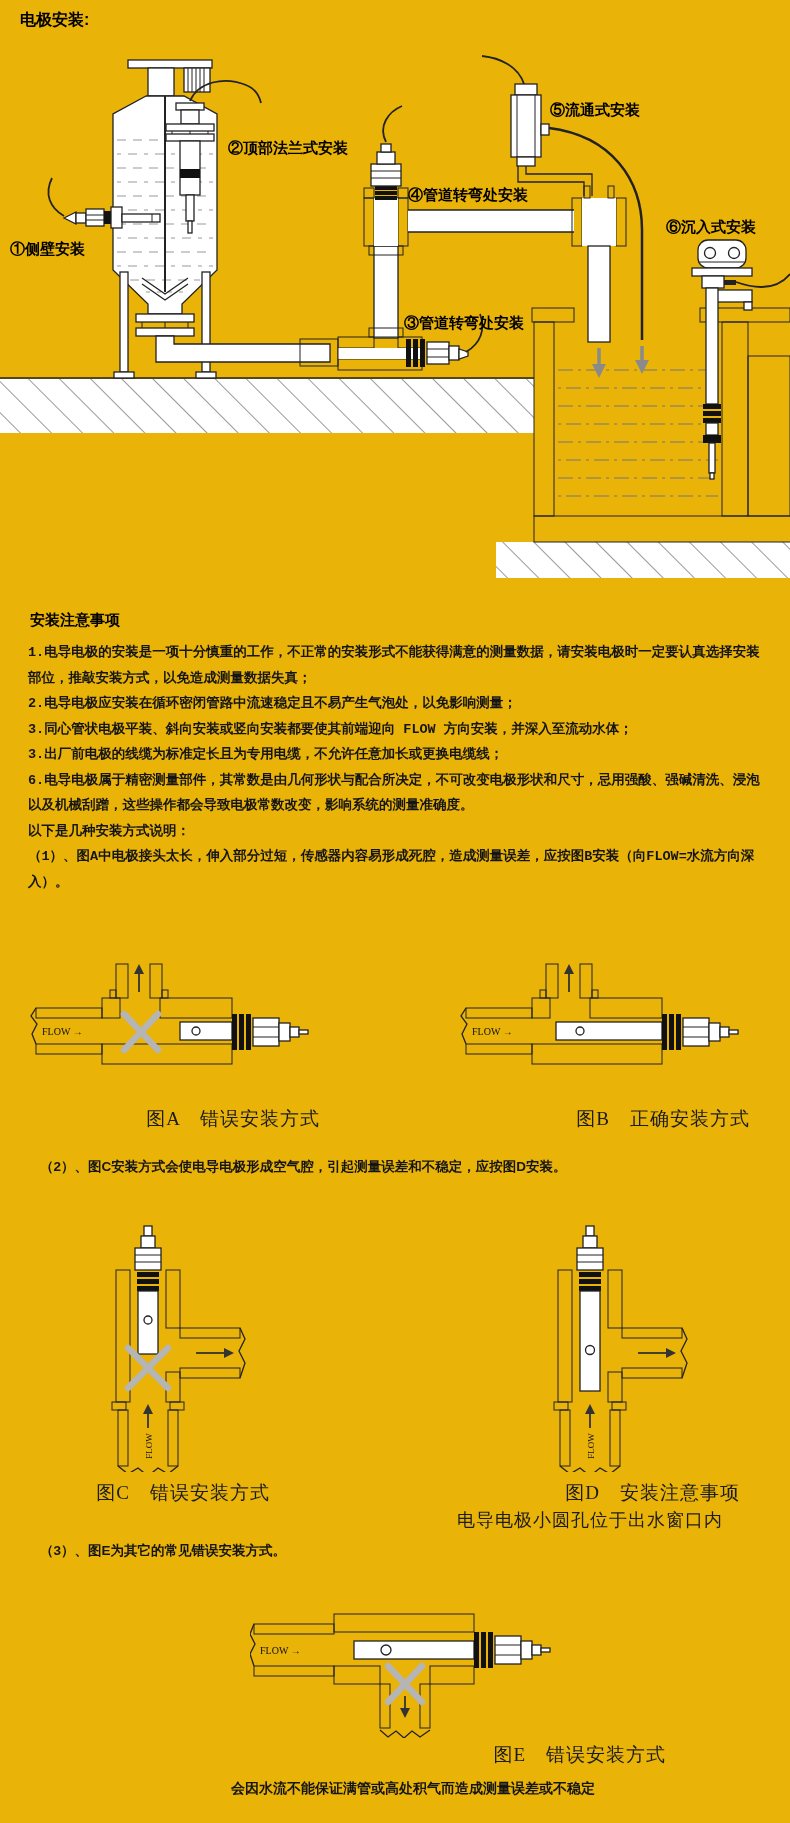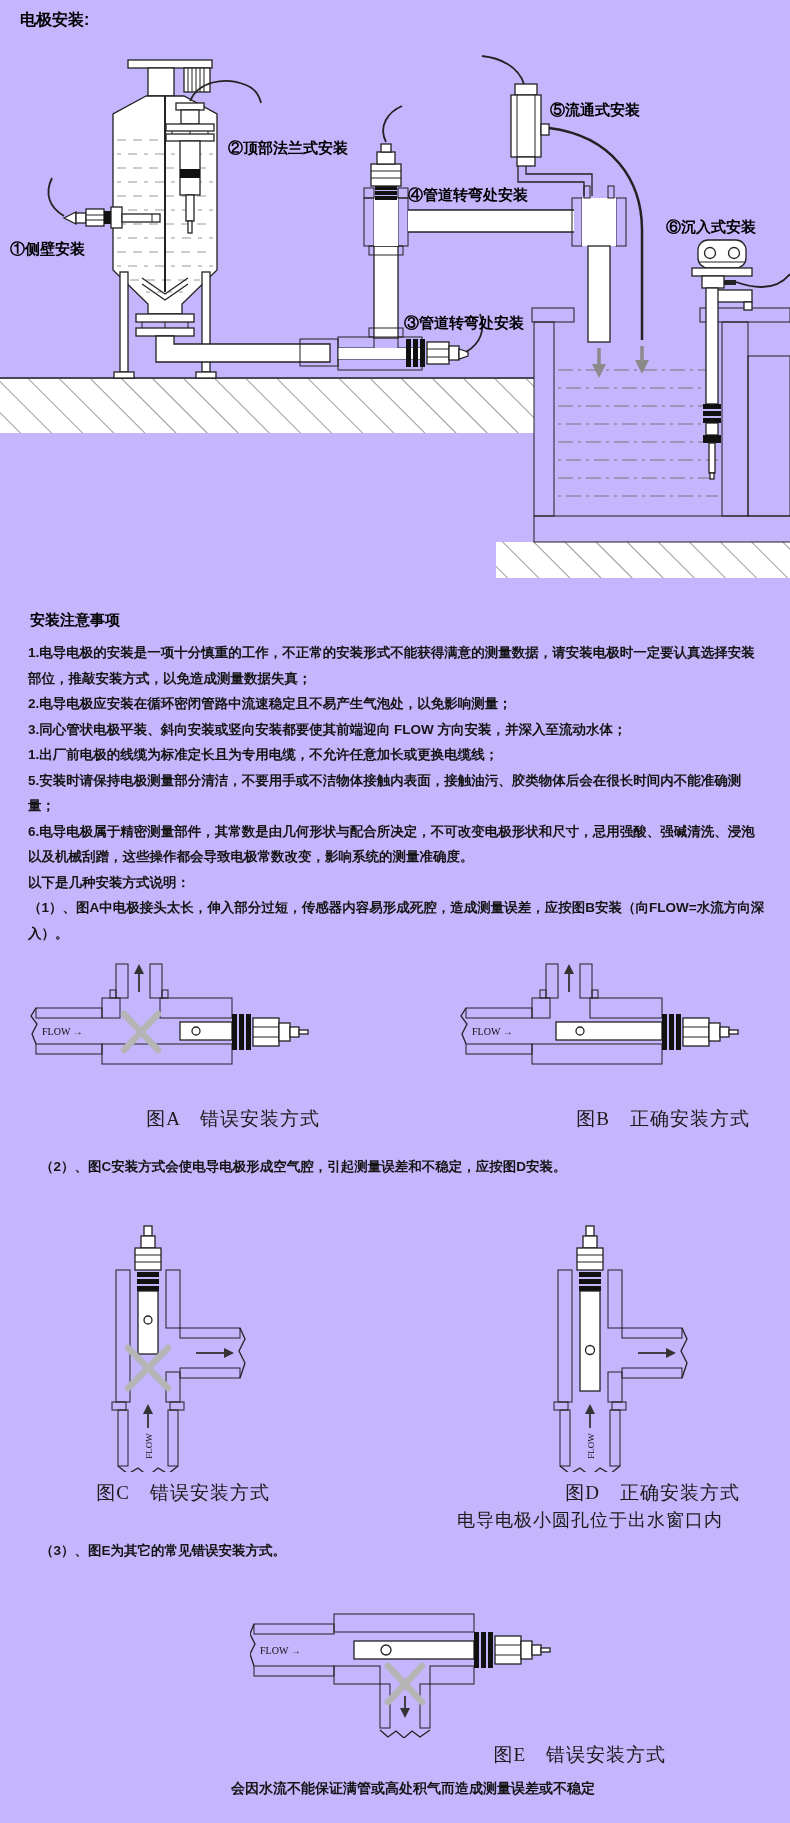--- a/index.html
+++ b/index.html
@@ -1,25 +1,25 @@
 <!DOCTYPE html>
 <html><head>
 <meta charset="utf-8">
 <style>
   * { margin:0; padding:0; box-sizing:border-box; }
   html,body { background:#ffffff; }
   .page {
-    position:relative; width:790px; height:1823px; background:#c4b5fd;
+    position:relative; width:790px; height:1823px; background:#eab308;
     font-family:"Liberation Sans", sans-serif; color:#111; overflow:hidden;
   }
   .abs { position:absolute; }
   .page-title { left:20px; top:10px; font-size:16px; font-weight:bold; color:#000; }
   .sec-heading { left:30px; top:611px; font-size:15px; font-weight:bold; color:#000; }
   .notes { left:28px; top:640px; width:740px; font-size:13.5px; font-weight:bold;
-           line-height:25.5px; color:#151515; }
+           line-height:25.5px; color:#151515;font-family:Liberation Mono, monospace; }
   .notes p { margin:0; }
   .pt { font-size:13.5px; font-weight:bold; color:#151515;text-align:right; }
   .figwrap { text-align:center; }
   .figcap { font-family:"Liberation Serif", serif; font-size:19px; color:#1c1c1c;
             text-align:right; margin-top:4px; letter-spacing:1px; }
   .figcap2 { font-family:"Liberation Serif", serif; font-size:18px; color:#1c1c1c;
              margin-top:2px; letter-spacing:1px; }
   .footer-note { left:0; top:1780px; width:790px; text-align:center;
                  font-size:14px; font-weight:bold; color:#151515;padding-left:36px; }
   .capE { left:0; top:1738px; width:666px; }
@@ -252,22 +252,21 @@
     <text x="550" y="75" class="dlab">⑤流通式安装</text>
     <text x="666" y="192" class="dlab">⑥沉入式安装</text>
   </svg>
 
   <div class="abs sec-heading">安装注意事项</div>
 
   <div class="abs notes">
     <p>1.电导电极的安装是一项十分慎重的工作，不正常的安装形式不能获得满意的测量数据，请安装电极时一定要认真选择安装部位，推敲安装方式，以免造成测量数据失真；</p>
     <p>2.电导电极应安装在循环密闭管路中流速稳定且不易产生气泡处，以免影响测量；</p>
     <p>3.同心管状电极平装、斜向安装或竖向安装都要使其前端迎向 FLOW 方向安装，并深入至流动水体；</p>
-    <p>1.出厂前电极的线缆为标准定长且为专用电缆，不允许任意加长或更换电缆线；</p>
-    <p>5.安装时请保持电极测量部分清洁，不要用手或不洁物体接触内表面，接触油污、胶类物体后会在很长时间内不能准确测量；</p>
+    <p>3.出厂前电极的线缆为标准定长且为专用电缆，不允许任意加长或更换电缆线；</p>
     <p>6.电导电极属于精密测量部件，其常数是由几何形状与配合所决定，不可改变电极形状和尺寸，忌用强酸、强碱清洗、浸泡以及机械刮蹭，这些操作都会导致电极常数改变，影响系统的测量准确度。</p>
     <p>以下是几种安装方式说明：</p>
     <p>（1）、图A中电极接头太长，伸入部分过短，传感器内容易形成死腔，造成测量误差，应按图B安装（向FLOW=水流方向深入）。</p>
   </div>
 
   <div class="abs figwrap" style="left:30px;top:958px;width:290px">
     <svg width="290" height="140" viewBox="0 0 290 140">
       <defs>
         <pattern id="p1" width="7" height="7" patternUnits="userSpaceOnUse" patternTransform="rotate(45)">
           <rect width="7" height="7" fill="#fff"></rect>
@@ -410,21 +409,21 @@
       <rect x="172" y="178" width="14" height="8" fill="url(#p4)" class="thin"></rect>
       <rect x="120" y="186" width="10" height="56" fill="url(#p4)" class="thin"></rect>
       <rect x="170" y="186" width="10" height="56" fill="url(#p4)" class="thin"></rect>
       <path d="M120,242 L130,250 L140,244 L150,252 L160,244 L170,250 L180,242" class="ln"></path>
       <line x1="150" y1="204" x2="150" y2="190" class="ar"></line>
       <polygon points="145,190 155,190 150,180" class="arh"></polygon>
       <text x="150" y="226" class="flwv" text-anchor="middle" transform="rotate(-90 150 222)">FLOW</text>
       <rect x="140" y="67" width="20" height="100" class="w"></rect>
       <circle cx="150" cy="126" r="4.5" class="w"></circle>
     </svg>
-    <div class="figcap">图D　正确安装方式</div>
+    <div class="figcap">图D　安装注意事项</div>
     <div class="figcap2">电导电极小圆孔位于出水窗口内</div>
   </div>
 
   <div class="abs pt" style="left:40px;top:1542px">（3）、图E为其它的常见错误安装方式。</div>
 
   <div class="abs figwrap" style="left:250px;top:1588px;width:310px">
     <svg width="310" height="150" viewBox="0 0 310 150">
       <defs>
         <pattern id="p5" width="7" height="7" patternUnits="userSpaceOnUse" patternTransform="rotate(45)">
           <rect width="7" height="7" fill="#fff"></rect>

